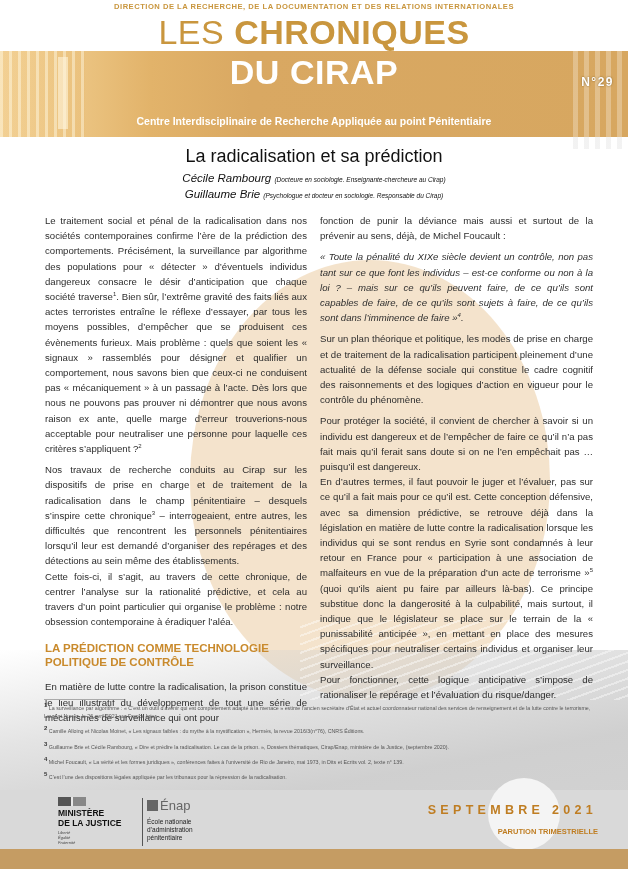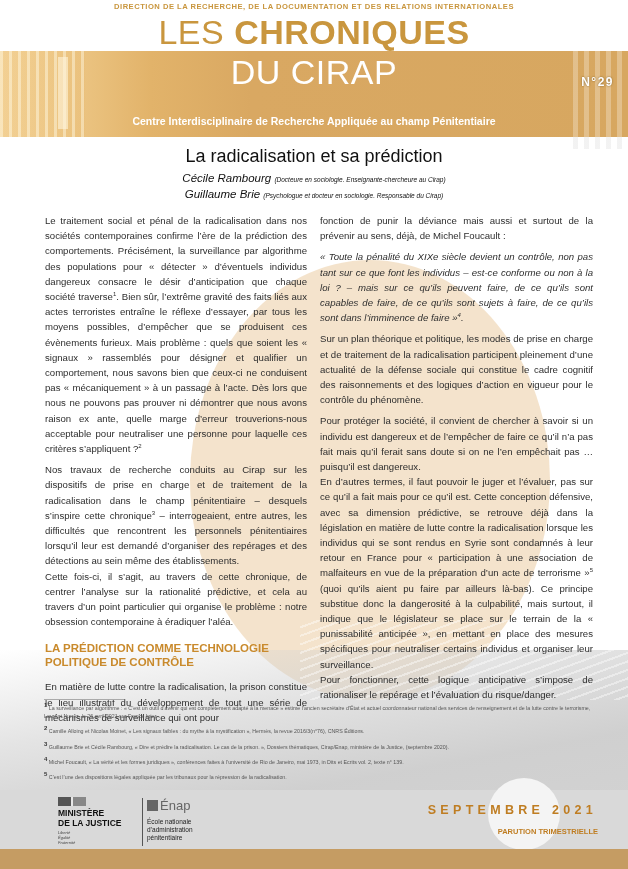--- a/index.html
+++ b/index.html
@@ -9,22 +9,22 @@
   .title-les .thin { font-weight:normal; }
   .title-les .bold { font-weight:bold; }
   .banner { position:absolute; top:51px; left:0; width:628px; height:86px;
     background: linear-gradient(90deg, #f4d49a 0%, #ecc583 12%, #e2b36a 24%, #d9a862 40%, #d7a760 100%); }
   .banner-photo { position:absolute; left:0; top:0; width:85px; height:86px;
     background: repeating-linear-gradient(90deg, rgba(255,250,230,0.55) 0 3px, rgba(230,180,100,0.15) 3px 9px); opacity:0.8; }
   .banner-photo2 { position:absolute; left:58px; top:6px; width:10px; height:72px; background:rgba(255,245,220,0.6); }
   .stripes { position:absolute; right:0; top:0; width:55px; height:100px;
     background: repeating-linear-gradient(90deg, rgba(255,255,255,0.28) 0 5px, rgba(255,255,255,0) 5px 11px); }
   .du-cirap { position:absolute; top:54px; left:0; width:628px; text-align:center; font-size:34px; line-height:36px; color:#ffffff; letter-spacing:0.5px; }
-  .du-cirap .thin { font-weight:normal; }
-  .du-cirap .bold { font-weight:normal; }
+  .du-cirap .thin { font-weight:bold; }
+  .du-cirap .bold { font-weight:bold; }
   .issue { position:absolute; top:75px; right:14px; font-size:12px; font-weight:bold; color:#ffffff; letter-spacing:1.5px; text-shadow:0 0 2px #7a5a20; }
   .subtitle { position:absolute; top:115px; left:0; width:628px; text-align:center; font-size:10.5px; font-weight:bold; color:#ffffff; }
   .below-stripes { position:absolute; right:0; top:137px; width:55px; height:12px;
     background: repeating-linear-gradient(90deg, rgba(230,230,230,0.5) 0 5px, rgba(255,255,255,0) 5px 11px); }
 
   .art-title { position:absolute; top:146px; left:0; width:628px; text-align:center; font-size:18px; color:#111; }
   .authors { position:absolute; top:171px; left:0; width:628px; text-align:center; }
   .author { font-size:11.5px; font-style:italic; color:#111; line-height:14px; }
   .author .role { font-size:6.5px; }
 
@@ -78,21 +78,21 @@
   <div class="banner-photo"></div>
   <div class="banner-photo2"></div>
   <div class="stripes"></div>
 </div>
 <div class="below-stripes"></div>
 <div class="du-cirap">
   <span class="thin">DU</span>
   <span class="bold">CIRAP</span>
 </div>
 <div class="issue">N°29</div>
-<div class="subtitle">Centre Interdisciplinaire de Recherche Appliquée au champ Pénitentiaire</div>
+<div class="subtitle">Centre Interdisciplinaire de Recherche Appliquée au point Pénitentiaire</div>
 
 <div class="blob"></div>
 <div class="brush"></div>
 <div class="brush2"></div>
 <div class="brush-white"></div>
 <div class="date-circle"></div>
 <div class="bottom-bar"></div>
 
 <div class="art-title">La radicalisation et sa prédiction</div>
 <div class="authors">

